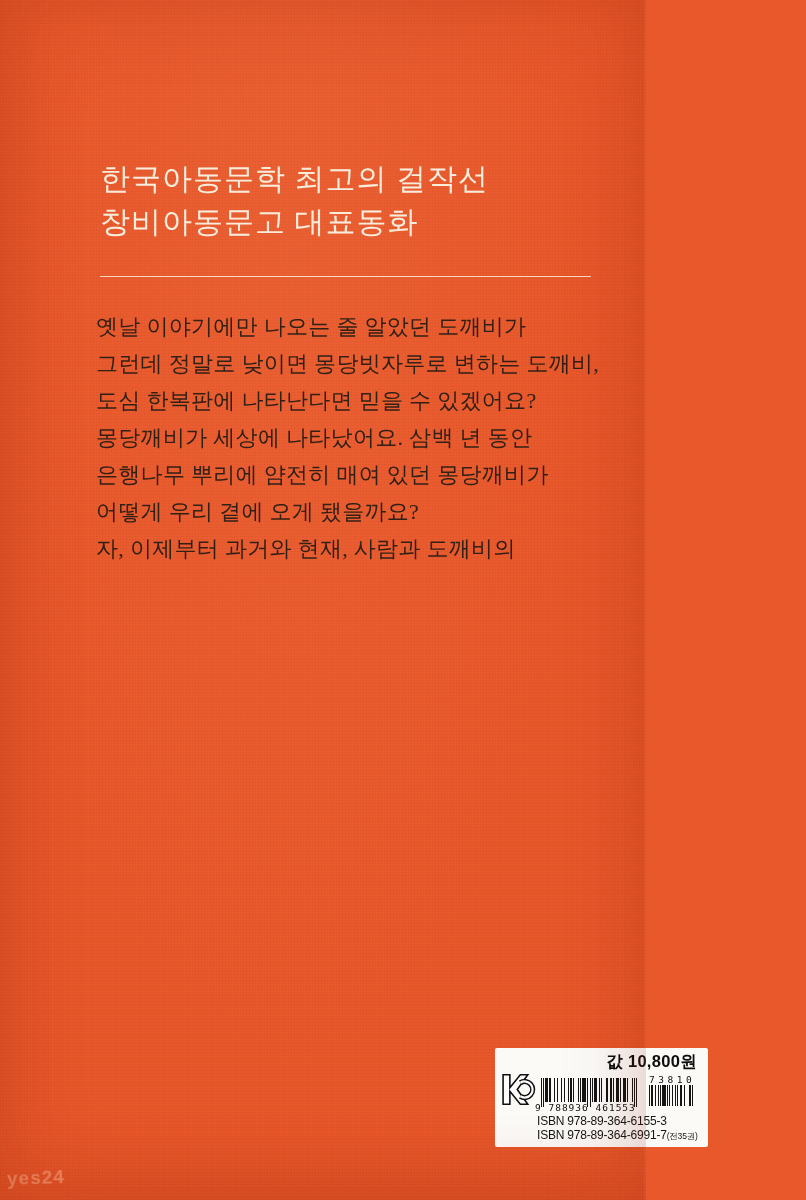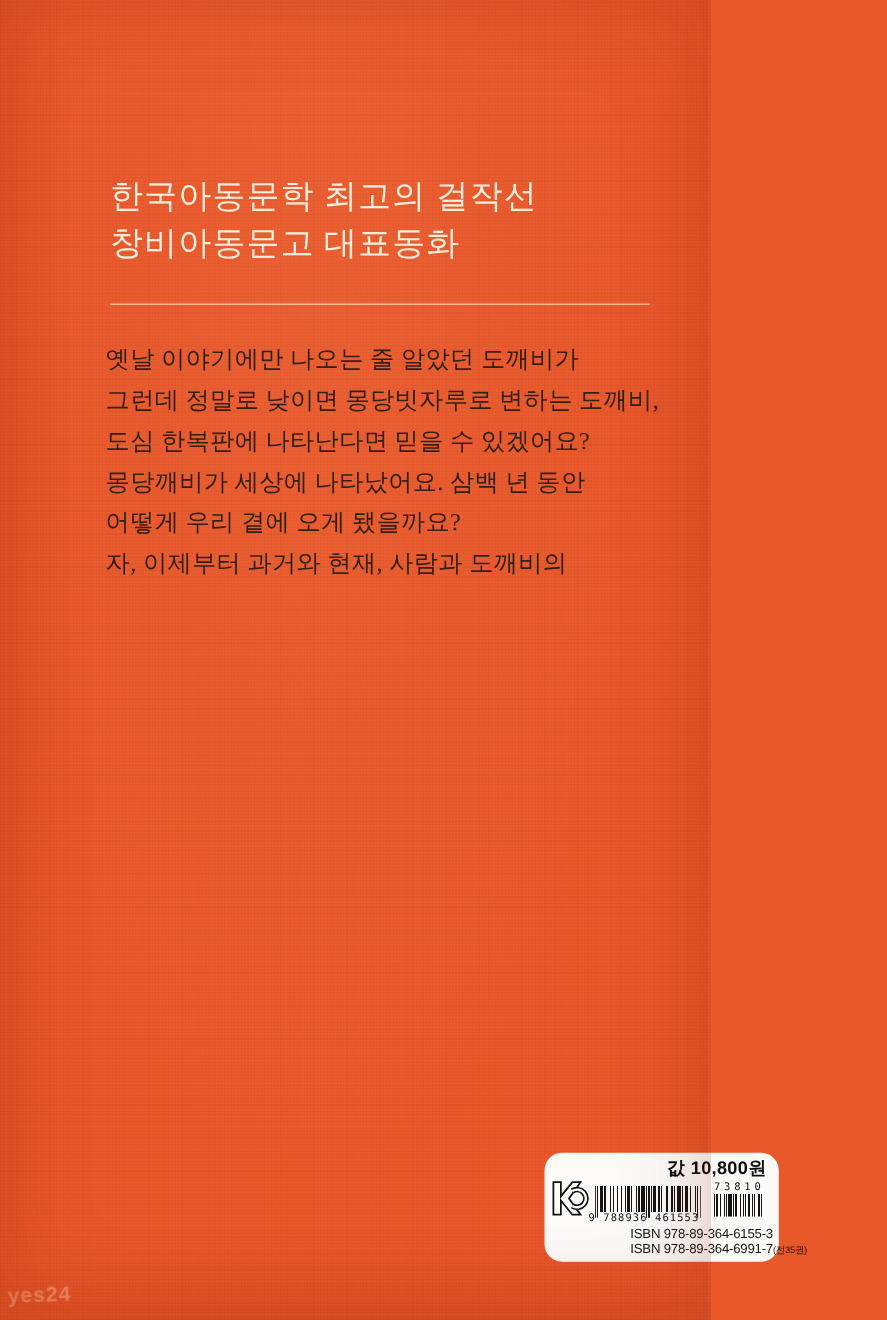--- a/index.html
+++ b/index.html
@@ -20,33 +20,33 @@
   .divider{position:absolute;left:100px;top:276px;width:491px;height:1px;
     background:rgba(252,238,220,0.85);}
   .blurb{position:absolute;left:96px;top:308px;font-size:22px;line-height:37px;
     color:var(--bodytext,#302016);letter-spacing:0.3px;}
   .blurb-line{white-space:pre;}
   .watermark{position:absolute;left:7px;top:1167px;font-size:19px;font-weight:bold;
     font-family:"Liberation Sans","DejaVu Sans",sans-serif;color:rgba(255,196,158,0.5);
     letter-spacing:1px;transform:rotate(-2deg);filter:blur(0.4px);}
   
   .label{position:absolute;left:495px;top:1048px;width:213px;height:99px;
-    background:var(--labelbg,#FBFAF7);border-radius:16px;
+    background:var(--labelbg,#FBFAF7);border-radius:2px;
     font-family:"Liberation Sans","DejaVu Sans",sans-serif;color:#111;}
   .price{position:absolute;top:3px;right:11px;font-size:16.5px;font-weight:bold;
     letter-spacing:0.3px;color:#0d0d0d;}
   .kc{position:absolute;left:5px;top:24px;width:37px;height:35px;}
   .kc svg{display:block;width:100%;height:100%;}
   .bc-main{position:absolute;left:46px;top:30px;line-height:0;}
   .bc-digits{position:absolute;left:40px;top:54px;font-family:"DejaVu Sans Mono","Liberation Mono",monospace;
     font-size:9.5px;letter-spacing:1px;color:#101010;background:transparent;text-align:center;}
   .addon-digits{position:absolute;left:154px;top:26px;font-family:"DejaVu Sans Mono","Liberation Mono",monospace;
     font-size:9.5px;letter-spacing:3.5px;color:#101010;}
   .bc-addon{position:absolute;left:153px;top:37px;line-height:0;}
-  .isbn{position:absolute;left:42px;font-size:12px;color:#151515;letter-spacing:-0.2px;white-space:nowrap;margin-left:36px;}
+  .isbn{position:absolute;left:42px;font-size:12px;color:#151515;letter-spacing:-0.2px;white-space:nowrap;}
   .isbn1{top:66px;}
   .isbn2{top:80px;}
   .isbn-suffix{font-size:8.5px;}
 </style>
 </head>
 <body>
 
 <div class="cover">
   <div class="texture"></div>
 
@@ -55,20 +55,21 @@
     <div class="headline-line">창비아동문고 대표동화</div>
   </header>
 
   <div class="divider"></div>
 
   <div class="blurb">
     <div class="blurb-line">옛날 이야기에만 나오는 줄 알았던 도깨비가</div>
     <div class="blurb-line">그런데 정말로 낮이면 몽당빗자루로 변하는 도깨비,</div>
     <div class="blurb-line">도심 한복판에 나타난다면 믿을 수 있겠어요?</div>
     <div class="blurb-line">몽당깨비가 세상에 나타났어요. 삼백 년 동안</div>
+    <div class="blurb-line">은행나무 뿌리에 얌전히 매여 있던 몽당깨비가</div>
     <div class="blurb-line">어떻게 우리 곁에 오게 됐을까요?</div>
     <div class="blurb-line">자, 이제부터 과거와 현재, 사람과 도깨비의</div>
   </div>
 
   <div class="watermark">yes24</div>
 
   <div class="label">
     <div class="price">값 10,800원</div>
 
     <div class="kc">

